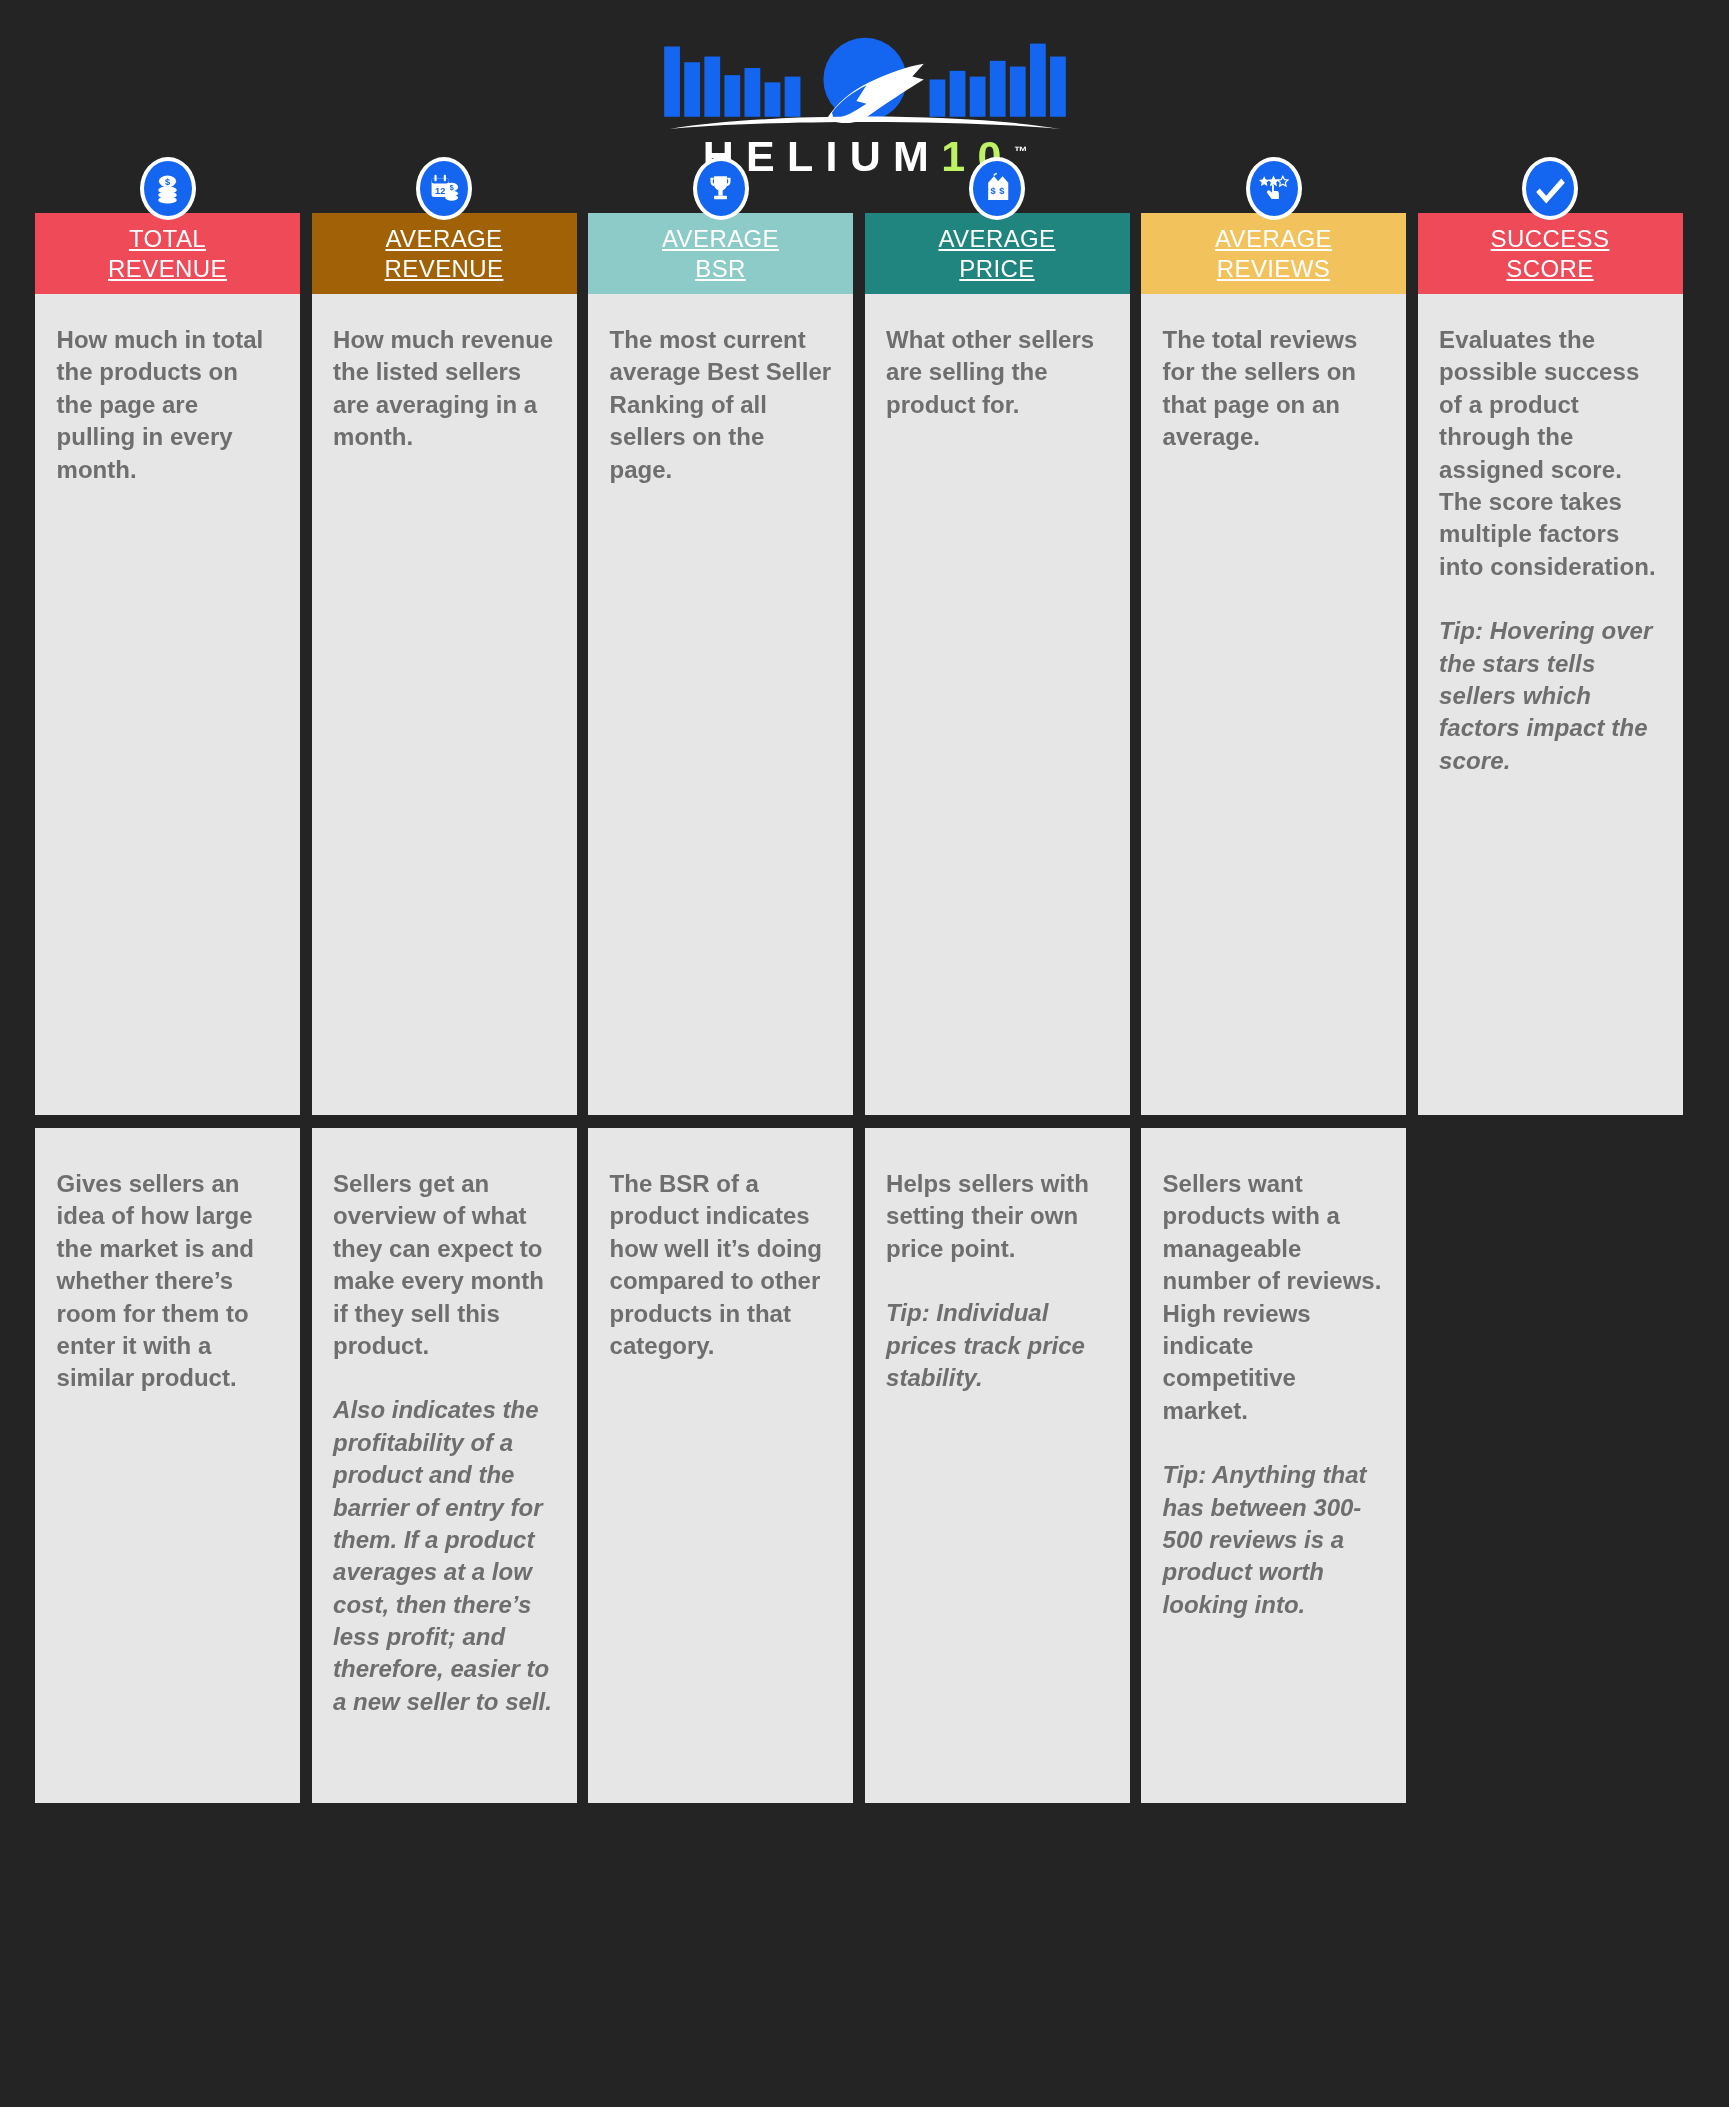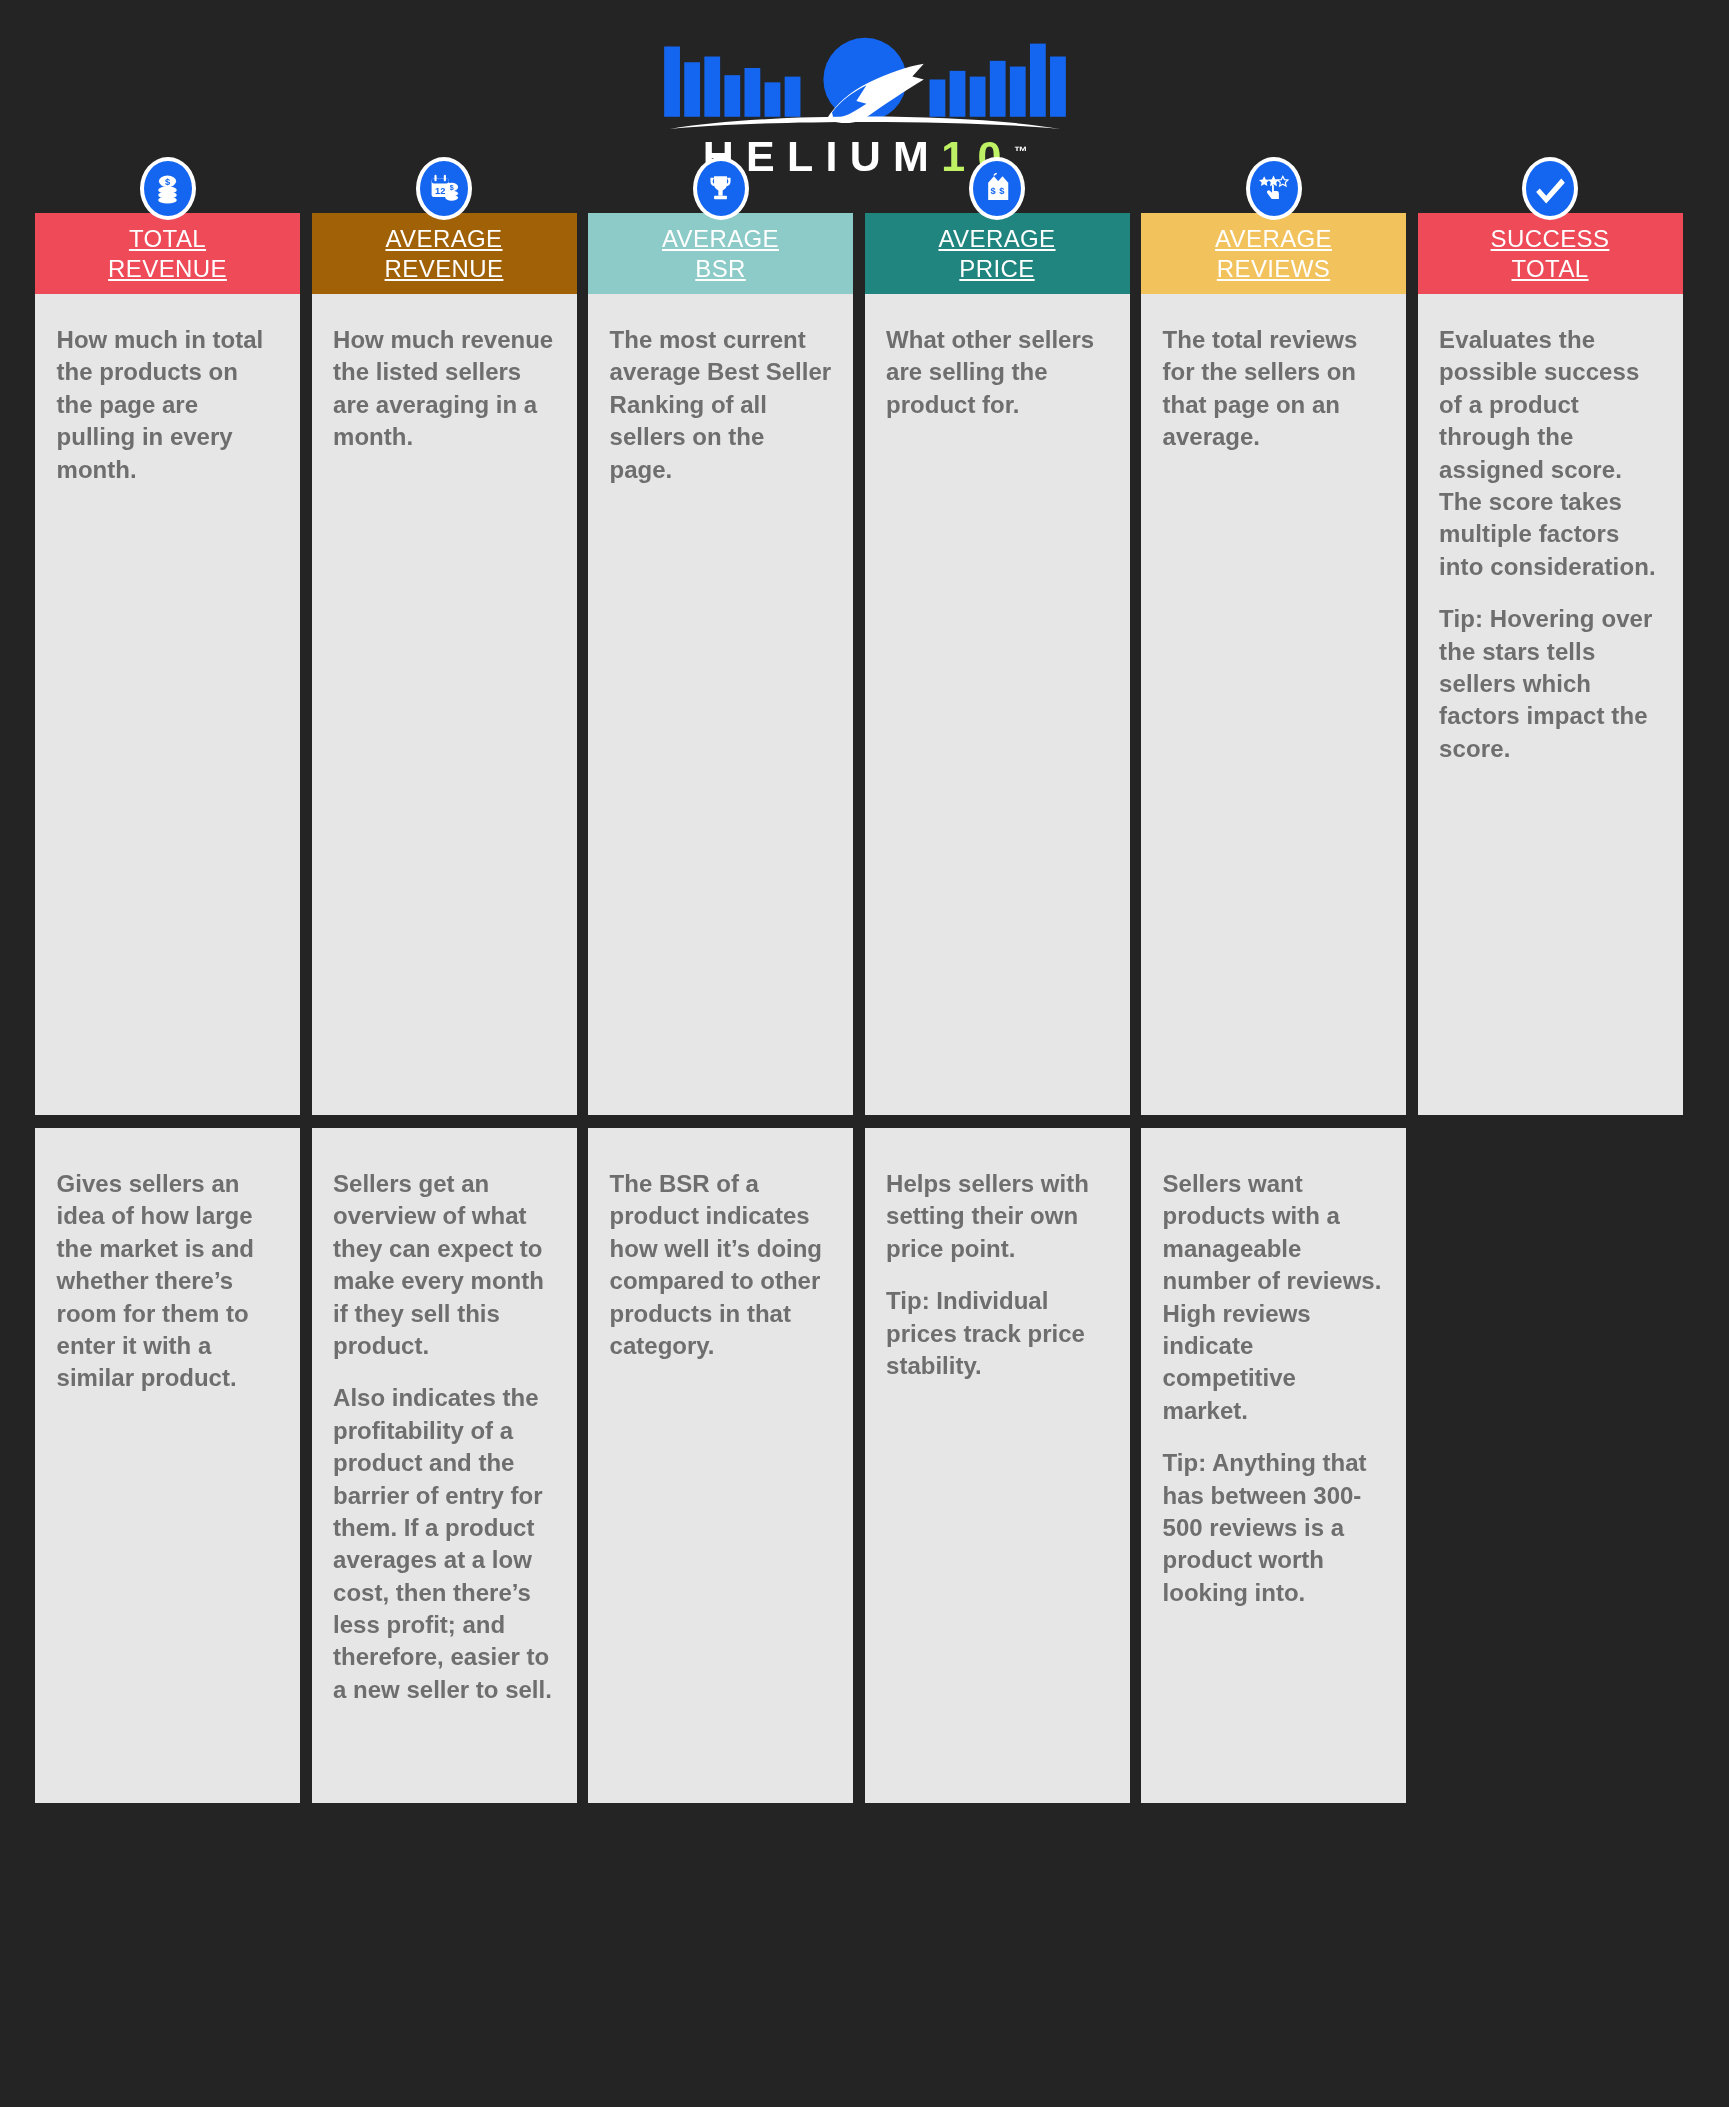--- a/index.html
+++ b/index.html
@@ -129,21 +129,21 @@
   .panel.top { height: 821px; padding-top: 30px; }
   .panel.bottom { height: 675px; padding-top: 40px; }
 
   .ptext {
     color: #6e6e6e;
     font-size: 24px;
     line-height: 1.35;
     font-weight: bold;
     white-space: pre-line;
   }
-  .ptext + .ptext { margin-top: 20px; }
+  .ptext + .ptext { margin-top: 32px; font-style: italic; }
   .col-bold .ptext { font-weight: bold; letter-spacing: 0.1px; }
 
   .gap-row { height: 13px; }
 </style>
 </head>
 <body>
 
 <div id="page">
 
   <div class="logo-wrap">
@@ -264,21 +264,21 @@
       </div>
 
       <div class="col">
         <div class="head-card" style="--accent:#ee4a58;background:#ee4a58">
           <div class="badge">
             <svg width="33" height="33" viewBox="0 0 46 46">
               <path d="M8 23 l9 10 L38 9 l5 6 L17 44 L3 28 Z" fill="#fff"></path>
             </svg>
           </div>
           <div class="head-title">SUCCESS
-TOTAL</div>
+SCORE</div>
         </div>
       </div>
 
     </div>
 
     <div class="row">
       <div class="col">
         <div class="panel top">
           <p class="ptext">How much in total the products on the page are pulling in every month.</p>
         </div>

